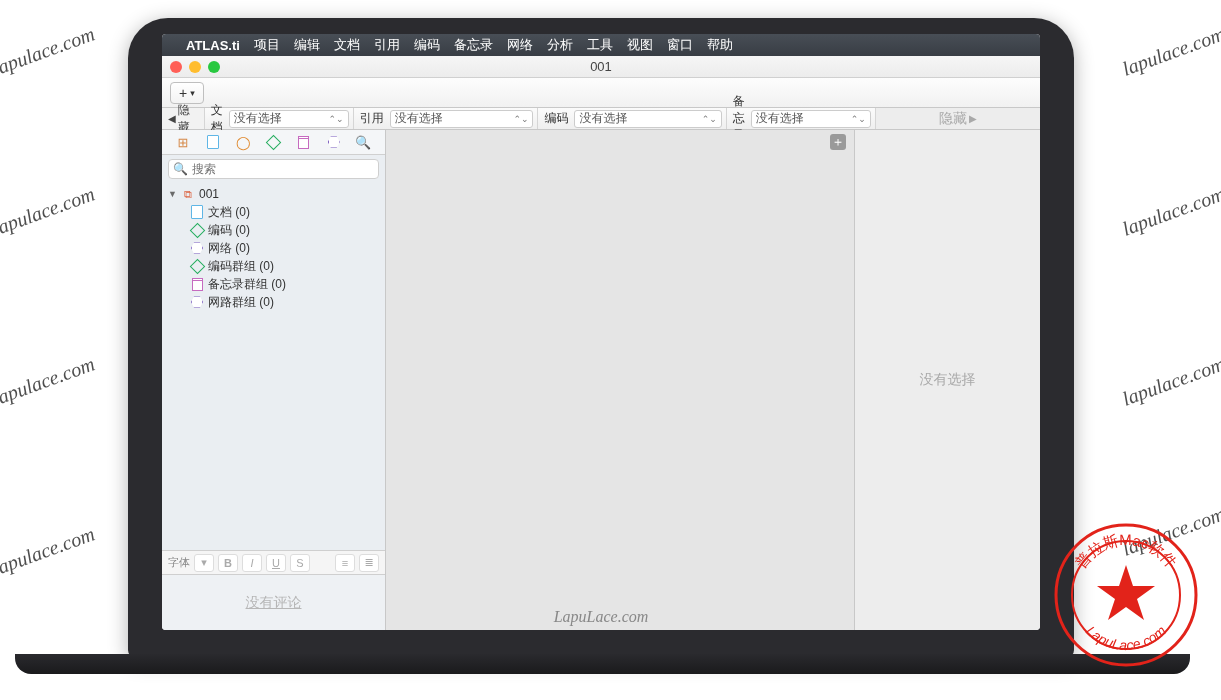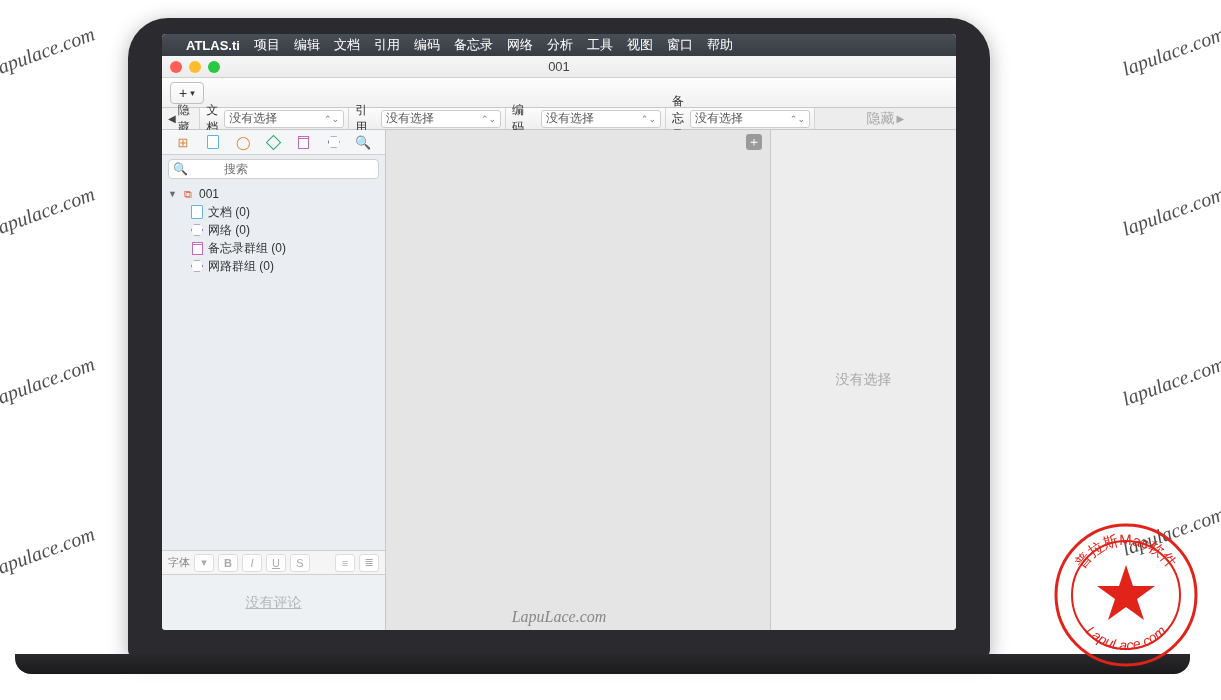--- a/index.html
+++ b/index.html
@@ -2,21 +2,21 @@
 <html><head>
 <meta charset="utf-8">
 <style>
 * { margin: 0; padding: 0; box-sizing: border-box; font-family: -apple-system, "Helvetica Neue", Arial, sans-serif; }
 body { width: 1221px; height: 700px; background: #fff; position: relative; overflow: hidden; }
 
 
 .wm { position: absolute; color: #222; font-size: 20px; font-style: italic; font-family: Georgia, serif; transform: rotate(-20deg); opacity: 0.8; user-select: none; pointer-events: none; z-index: 50; }
 
 
-.laptop { position: absolute; left: 128px; top: 18px; width: 862px; height: 640px; background: #2b2b2f; border-radius: 40px 40px 8px 8px; box-shadow: 0 4px 20px rgba(0,0,0,.3); }
+.laptop { position: absolute; left: 128px; top: 18px; width: 946px; height: 640px; background: #2b2b2f; border-radius: 40px 40px 8px 8px; box-shadow: 0 4px 20px rgba(0,0,0,.3); }
 .laptop .screen { position: absolute; left: 34px; top: 16px; right: 34px; bottom: 28px; background: #fff; border-radius: 4px; overflow: hidden; }
 .laptop-base { position: absolute; left: 15px; top: 654px; width: 1175px; height: 20px; background: linear-gradient(#2a2a2e,#1a1a1c); border-radius: 0 0 16px 16px; }
 
 
 .menubar { height: 22px; background: linear-gradient(#484e56,#383d44); display: flex; align-items: center; padding: 0 10px; color: #fff; font-size: 13px; gap: 14px; }
 .menubar .apple { font-size: 14px; }
 .menubar .app { font-weight: bold; }
 .menubar span { white-space: nowrap; }
 
 
@@ -38,21 +38,21 @@
 .hb-sel .lbl { padding: 0 6px; color: #333; }
 .hb-sel .pick { flex: 1; padding: 0 4px; color: #555; background: #fff; height: 18px; margin: 2px 4px 2px 0; border: 1px solid #ccc; border-radius: 3px; display: flex; align-items: center; justify-content: space-between; min-width: 120px; }
 .hb-sel .pick .caret { font-size: 9px; color: #777; }
 
 
 .body { position: absolute; top: 96px; left: 0; right: 0; bottom: 0; display: flex; }
 .sidebar { width: 224px; background: #eaeef2; border-right: 1px solid #c8c8c8; display: flex; flex-direction: column; }
 .iconrow { height: 25px; display: flex; align-items: center; justify-content: space-around; border-bottom: 1px solid #d0d0d0; padding: 0 6px; background: #f4f6f8; }
 .iconrow .ic { width: 18px; height: 18px; display: flex; align-items: center; justify-content: center; font-size: 13px; }
 .searchbox { margin: 4px 6px; height: 20px; border: 1px solid #cfcfcf; border-radius: 4px; background: #fff; display: flex; align-items: center; padding: 0 4px; gap: 4px; }
-.searchbox input { border: none; outline: none; font-size: 12px; flex: 1; background: transparent; color: #999; margin-left: 32px; }
+.searchbox input { border: none; outline: none; font-size: 12px; flex: 1; background: transparent; color: #999; }
 .tree { flex: 1; overflow: auto; font-size: 12px; color: #333; padding: 2px 0 0 6px; }
 .tree .row { display: flex; align-items: center; height: 18px; gap: 4px; }
 .tree .row .disc { width: 9px; font-size: 9px; color: #6a6a6a; }
 .tree .indent { padding-left: 22px; }
 .tree .ic-sm { width: 14px; height: 14px; display: inline-flex; align-items: center; justify-content: center; font-size: 11px; }
 .fontbar { height: 24px; border-top: 1px solid #cfcfcf; background: #f5f5f5; display: flex; align-items: center; gap: 4px; padding: 0 6px; font-size: 11px; color: #888; }
 .fontbar .btn { border: 1px solid #ddd; background: #fff; border-radius: 3px; width: 20px; height: 18px; display: flex; align-items: center; justify-content: center; font-size: 11px; color: #aaa; }
 .comment { height: 56px; border-top: 1px solid #cfcfcf; background: #eef1f4; display: flex; align-items: center; justify-content: center; color: #b6b6b6; font-size: 14px; text-decoration: underline; }
 
 .center { flex: 1; background: #e5e5e5; position: relative; }
@@ -192,23 +192,35 @@
           </div>
           <div id="tree-children">
               <div class="row indent">
                 <span class="ic-sm">
                   <span class="sq-doc"></span>
                 </span>
                 <span>文档 (0)</span>
               </div>
               <div class="row indent">
                 <span class="ic-sm">
+                  <span class="diamond"></span>
+                </span>
+                <span>编码 (0)</span>
+              </div>
+              <div class="row indent">
+                <span class="ic-sm">
                   <span class="hex"></span>
                 </span>
                 <span>网络 (0)</span>
+              </div>
+              <div class="row indent">
+                <span class="ic-sm">
+                  <span class="diamond"></span>
+                </span>
+                <span>编码群组 (0)</span>
               </div>
               <div class="row indent">
                 <span class="ic-sm">
                   <span class="memo"></span>
                 </span>
                 <span>备忘录群组 (0)</span>
               </div>
               <div class="row indent">
                 <span class="ic-sm">
                   <span class="hex"></span>

